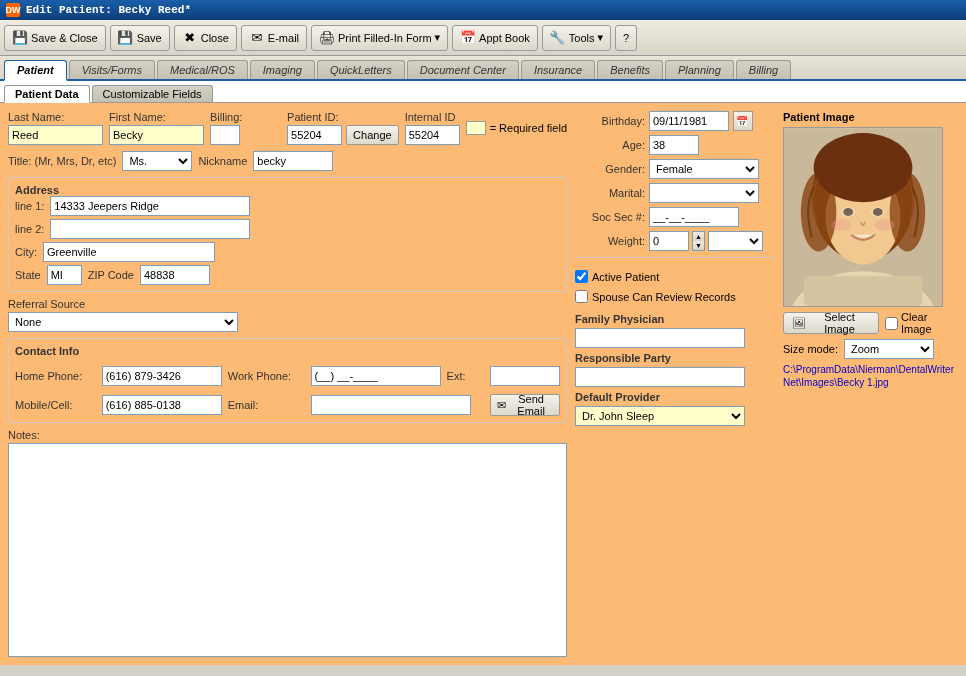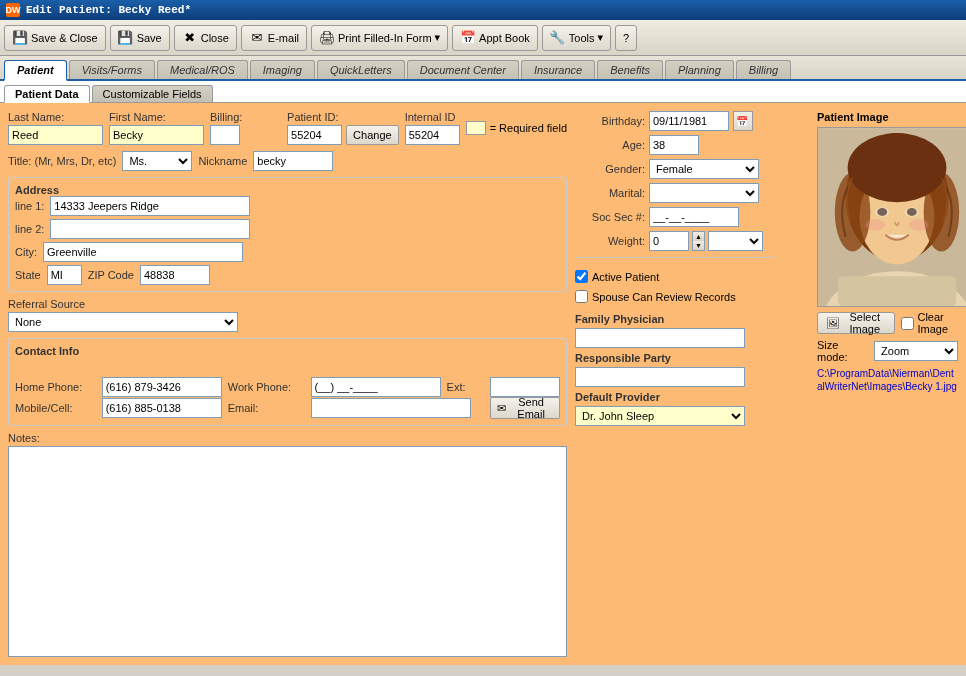--- a/index.html
+++ b/index.html
@@ -166,21 +166,21 @@
       border: none;
       cursor: pointer;
       font-size: 7px;
       padding: 0 2px;
       display: flex; align-items: center; justify-content: center;
     }
     .family-info-section { display: flex; flex-direction: column; gap: 4px; }
     .info-label { font-size: 11px; color: #333; font-weight: bold; margin-bottom: 1px; }
 
     .right-panel { width: 175px; display: flex; flex-direction: column; gap: 4px; }
-    .patient-image-section { display: flex; flex-direction: column; gap: 4px; margin-left: 34px; }
+    .patient-image-section { display: flex; flex-direction: column; gap: 4px; }
     .image-label { font-size: 11px; font-weight: bold; }
 
     .image-placeholder {
       width: 160px;
       height: 180px;
       border: 1px solid #999;
       background: #e8e0d8;
       display: flex;
       align-items: center;
       justify-content: center;
@@ -351,41 +351,41 @@
         <div class="field-row">
           <span class="field-label">line 1:</span>
           <input type="text" style="width: 200px;" value="14333 Jeepers Ridge">
         </div>
         <div class="field-row">
           <span class="field-label">line 2:</span>
           <input type="text" style="width: 200px;">
         </div>
         <div class="field-row">
           <span class="field-label">City:</span>
-          <input type="text" style="width: 200px;" value="Greenville">
+          <input type="text" style="width: 172px;" value="Greenville">
         </div>
         <div class="state-zip-row">
           <span class="field-label">State</span>
           <input type="text" style="width: 35px;" value="MI">
           <span class="field-label">ZIP Code</span>
           <input type="text" style="width: 70px;" value="48838">
         </div>
       </div>
     </div>
 
     <div class="referral-section">
       <span class="field-label">Referral Source</span>
       <select style="width:230px;">
         <option>None</option>
       </select>
     </div>
 
     <div class="contact-section">
       <span class="section-label">Contact Info</span>
-      <div style="display:grid; grid-template-columns: auto 120px auto 130px auto 70px; align-items:center; gap:0 6px; margin-top:20px;">
+      <div style="display:grid; grid-template-columns: auto 120px auto 130px auto 70px; align-items:center; gap:8px 6px; margin-top:9px;">
         <span class="field-label">Home Phone:</span>
         <input type="text" value="(616) 879-3426" style="">
         <span class="field-label">Work Phone:</span>
         <input type="text" value="(__) __-____" style="">
         <span class="field-label">Ext:</span>
         <input type="text" style="">
 
         <span class="field-label">Mobile/Cell:</span>
         <input type="text" value="(616) 885-0138" style="">
         <span class="field-label">Email:</span>

